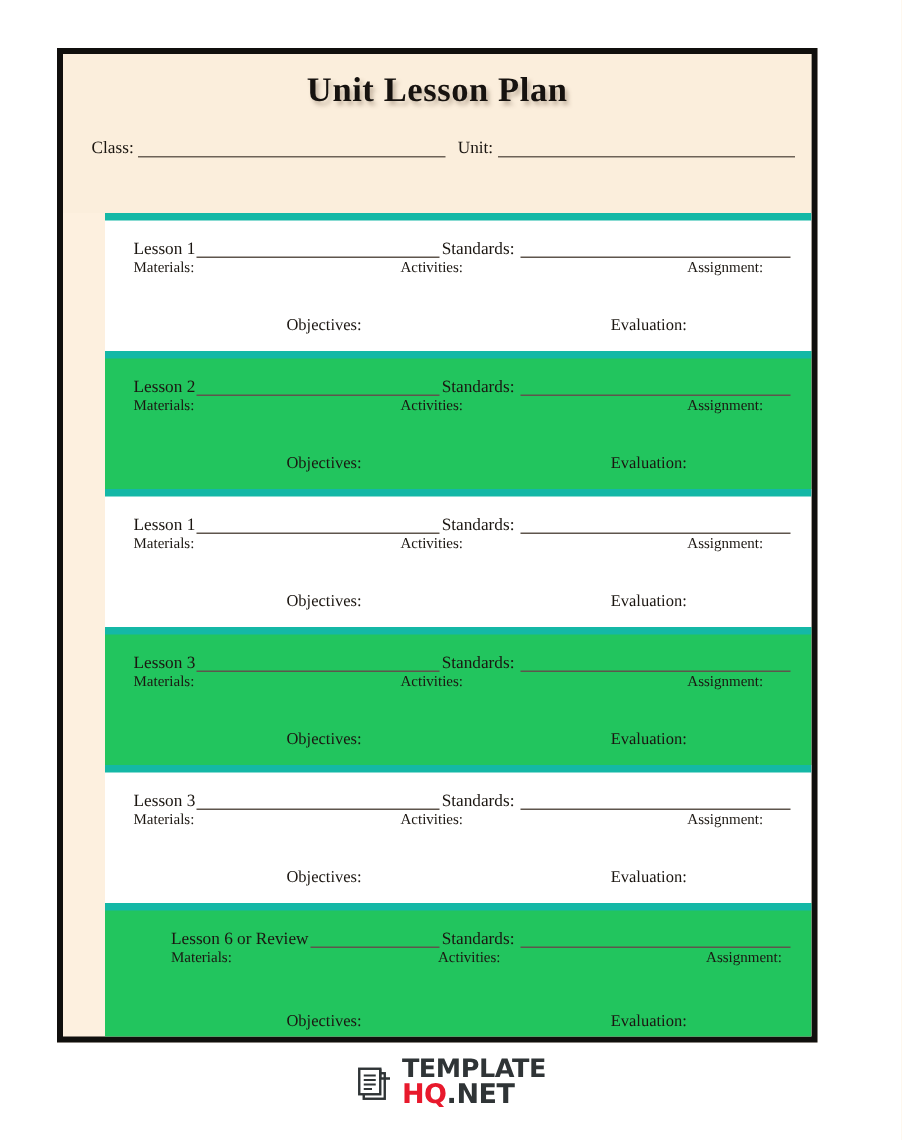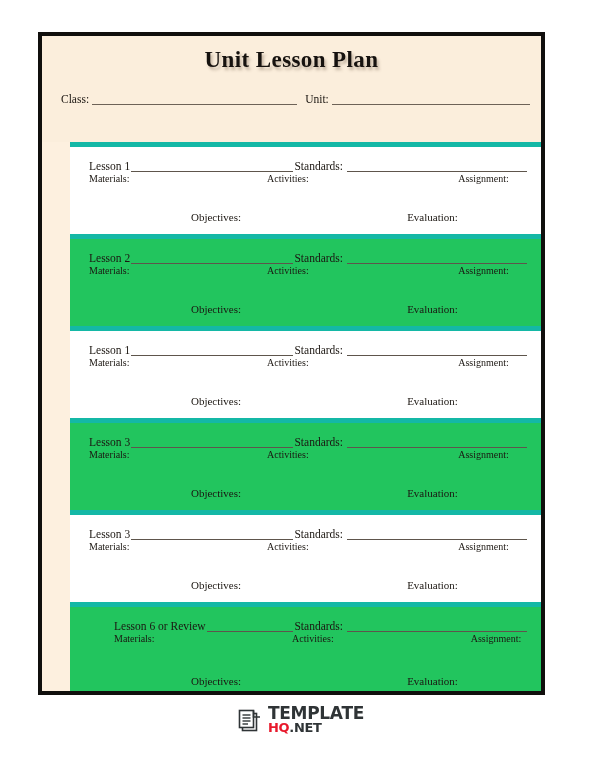--- a/index.html
+++ b/index.html
@@ -151,21 +151,21 @@
     font-weight: bold;
     line-height: 0.92;
     letter-spacing: -0.3px;
   }
   .logo-l1 {
     font-size: 17px;
     color: #2f3436;
     text-align: right;
   }
   .logo-l2 {
-    font-size: 13px;
+    font-size: 18px;
     color: #2f3436;
   }
   .logo-hq { color: #e8192c; }
 </style>
 </head>
 <body>
 
 <div class="sheet">
 
   <div class="header">

